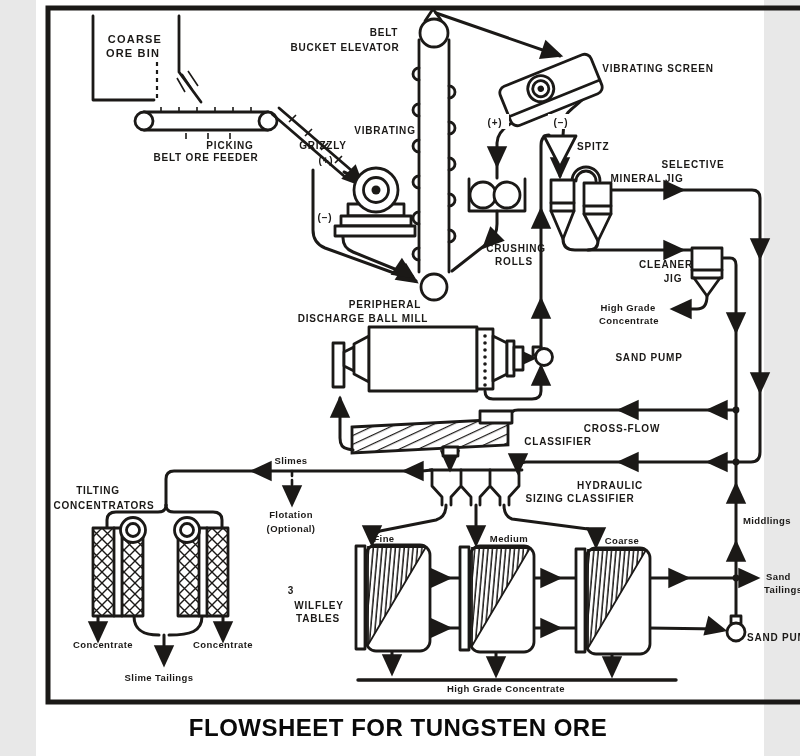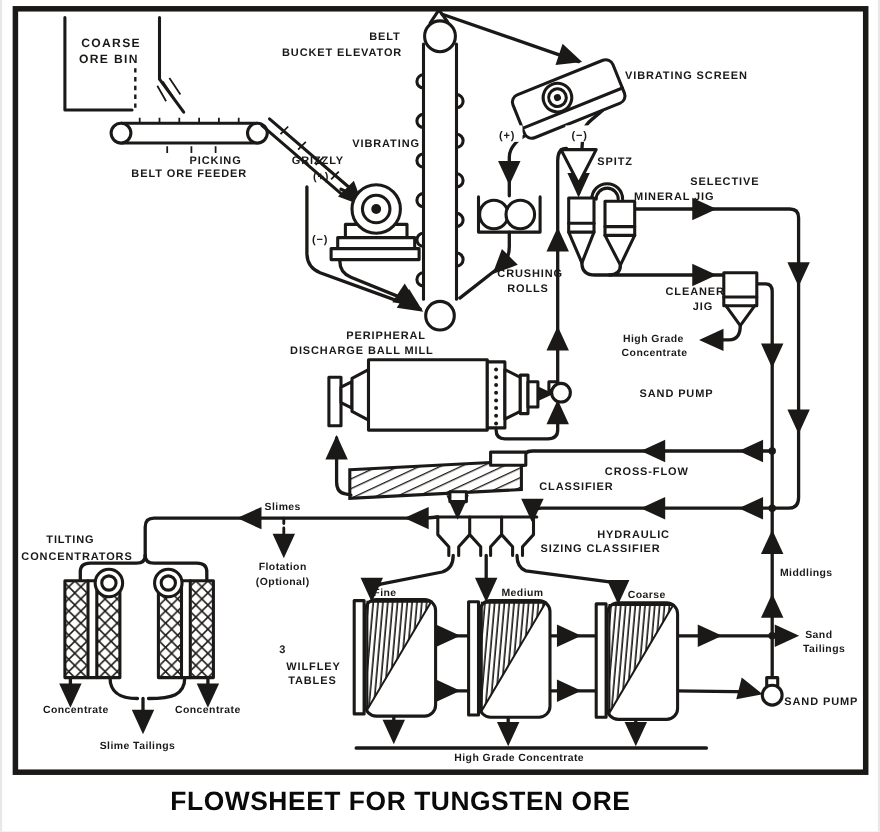--- a/index.html
+++ b/index.html
@@ -1,18 +1,18 @@
 <!DOCTYPE html>
 <html style="--ink: #1b1917; --paper: #ffffff;"><head>
 <meta charset="utf-8">
 <style>
   :root { --ink:#1b1917; --paper:#ffffff; }
   html,body { margin:0; padding:0; background:#e8e8e8; }
   #stage {
-    position:relative; width:796px; height:756px; margin:0 auto;
+    position:relative; width:728px; height:756px; margin:0 auto;
     background:var(--paper);
     font-family:"Liberation Sans", sans-serif;
   }
   svg { display:block; }
   .ln   { fill:none; stroke:var(--ink); stroke-width:3; stroke-linecap:round; stroke-linejoin:round; }
   .thin { fill:none; stroke:var(--ink); stroke-width:1.6; }
   .dash { fill:none; stroke:var(--ink); stroke-width:2.6; stroke-dasharray:5 4; stroke-linecap:round; }
   .dash2{ fill:none; stroke:var(--ink); stroke-width:2.2; stroke-dasharray:4 4; }
   .eq   { fill:var(--paper); stroke:var(--ink); stroke-width:2.8; stroke-linejoin:round; }
   .eqn  { fill:none; stroke:var(--ink); stroke-width:2.8; stroke-linejoin:round; stroke-linecap:round; }

